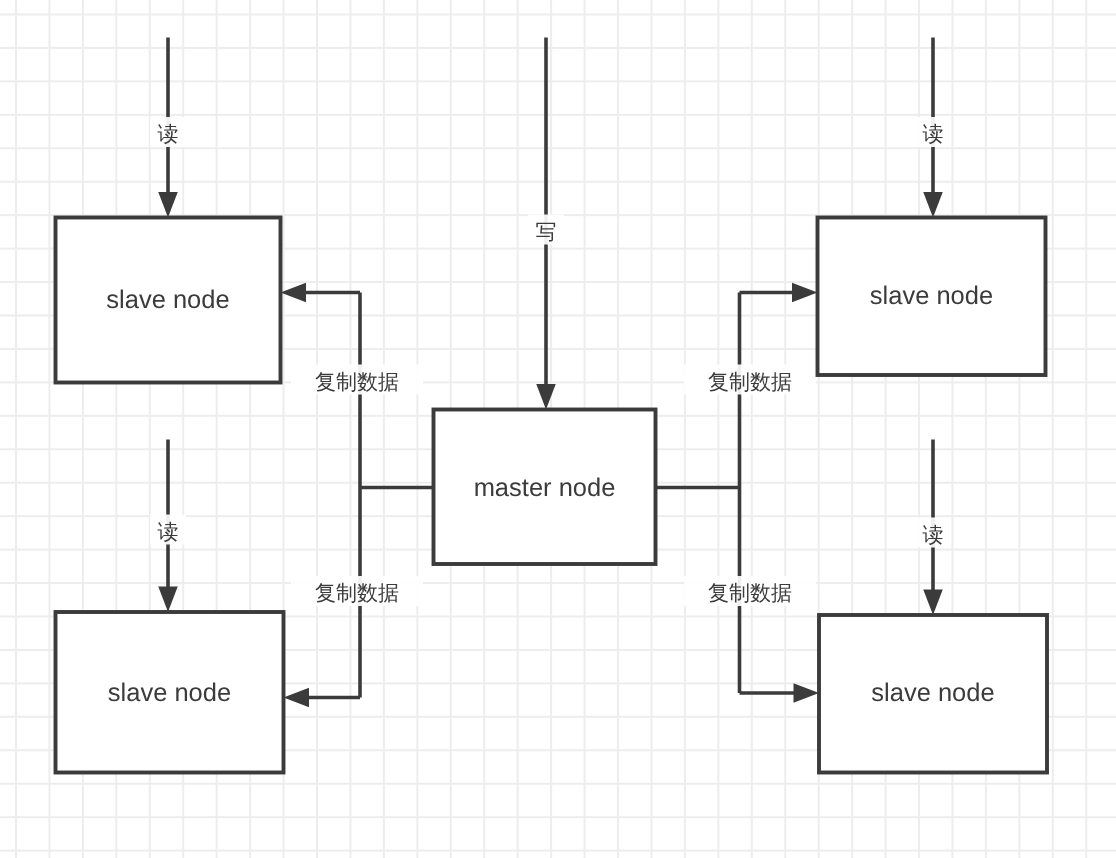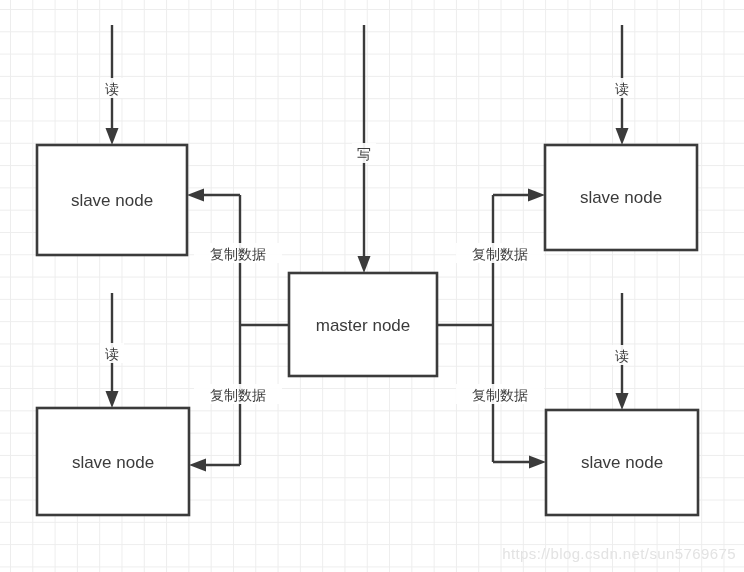--- a/index.html
+++ b/index.html
@@ -176,15 +176,14 @@
       <text class="node-label" x="113" y="462">slave node</text>
     </g>
 
     <g>
       <rect class="node-box" x="546" y="410" width="152" height="105"></rect>
       <text class="node-label" x="622" y="462">slave node</text>
     </g>
 
   </svg>
 
-  <div class="watermark">https://blog.csdn.net/sun5769675</div>
 
 </div>
 
 </body></html>

